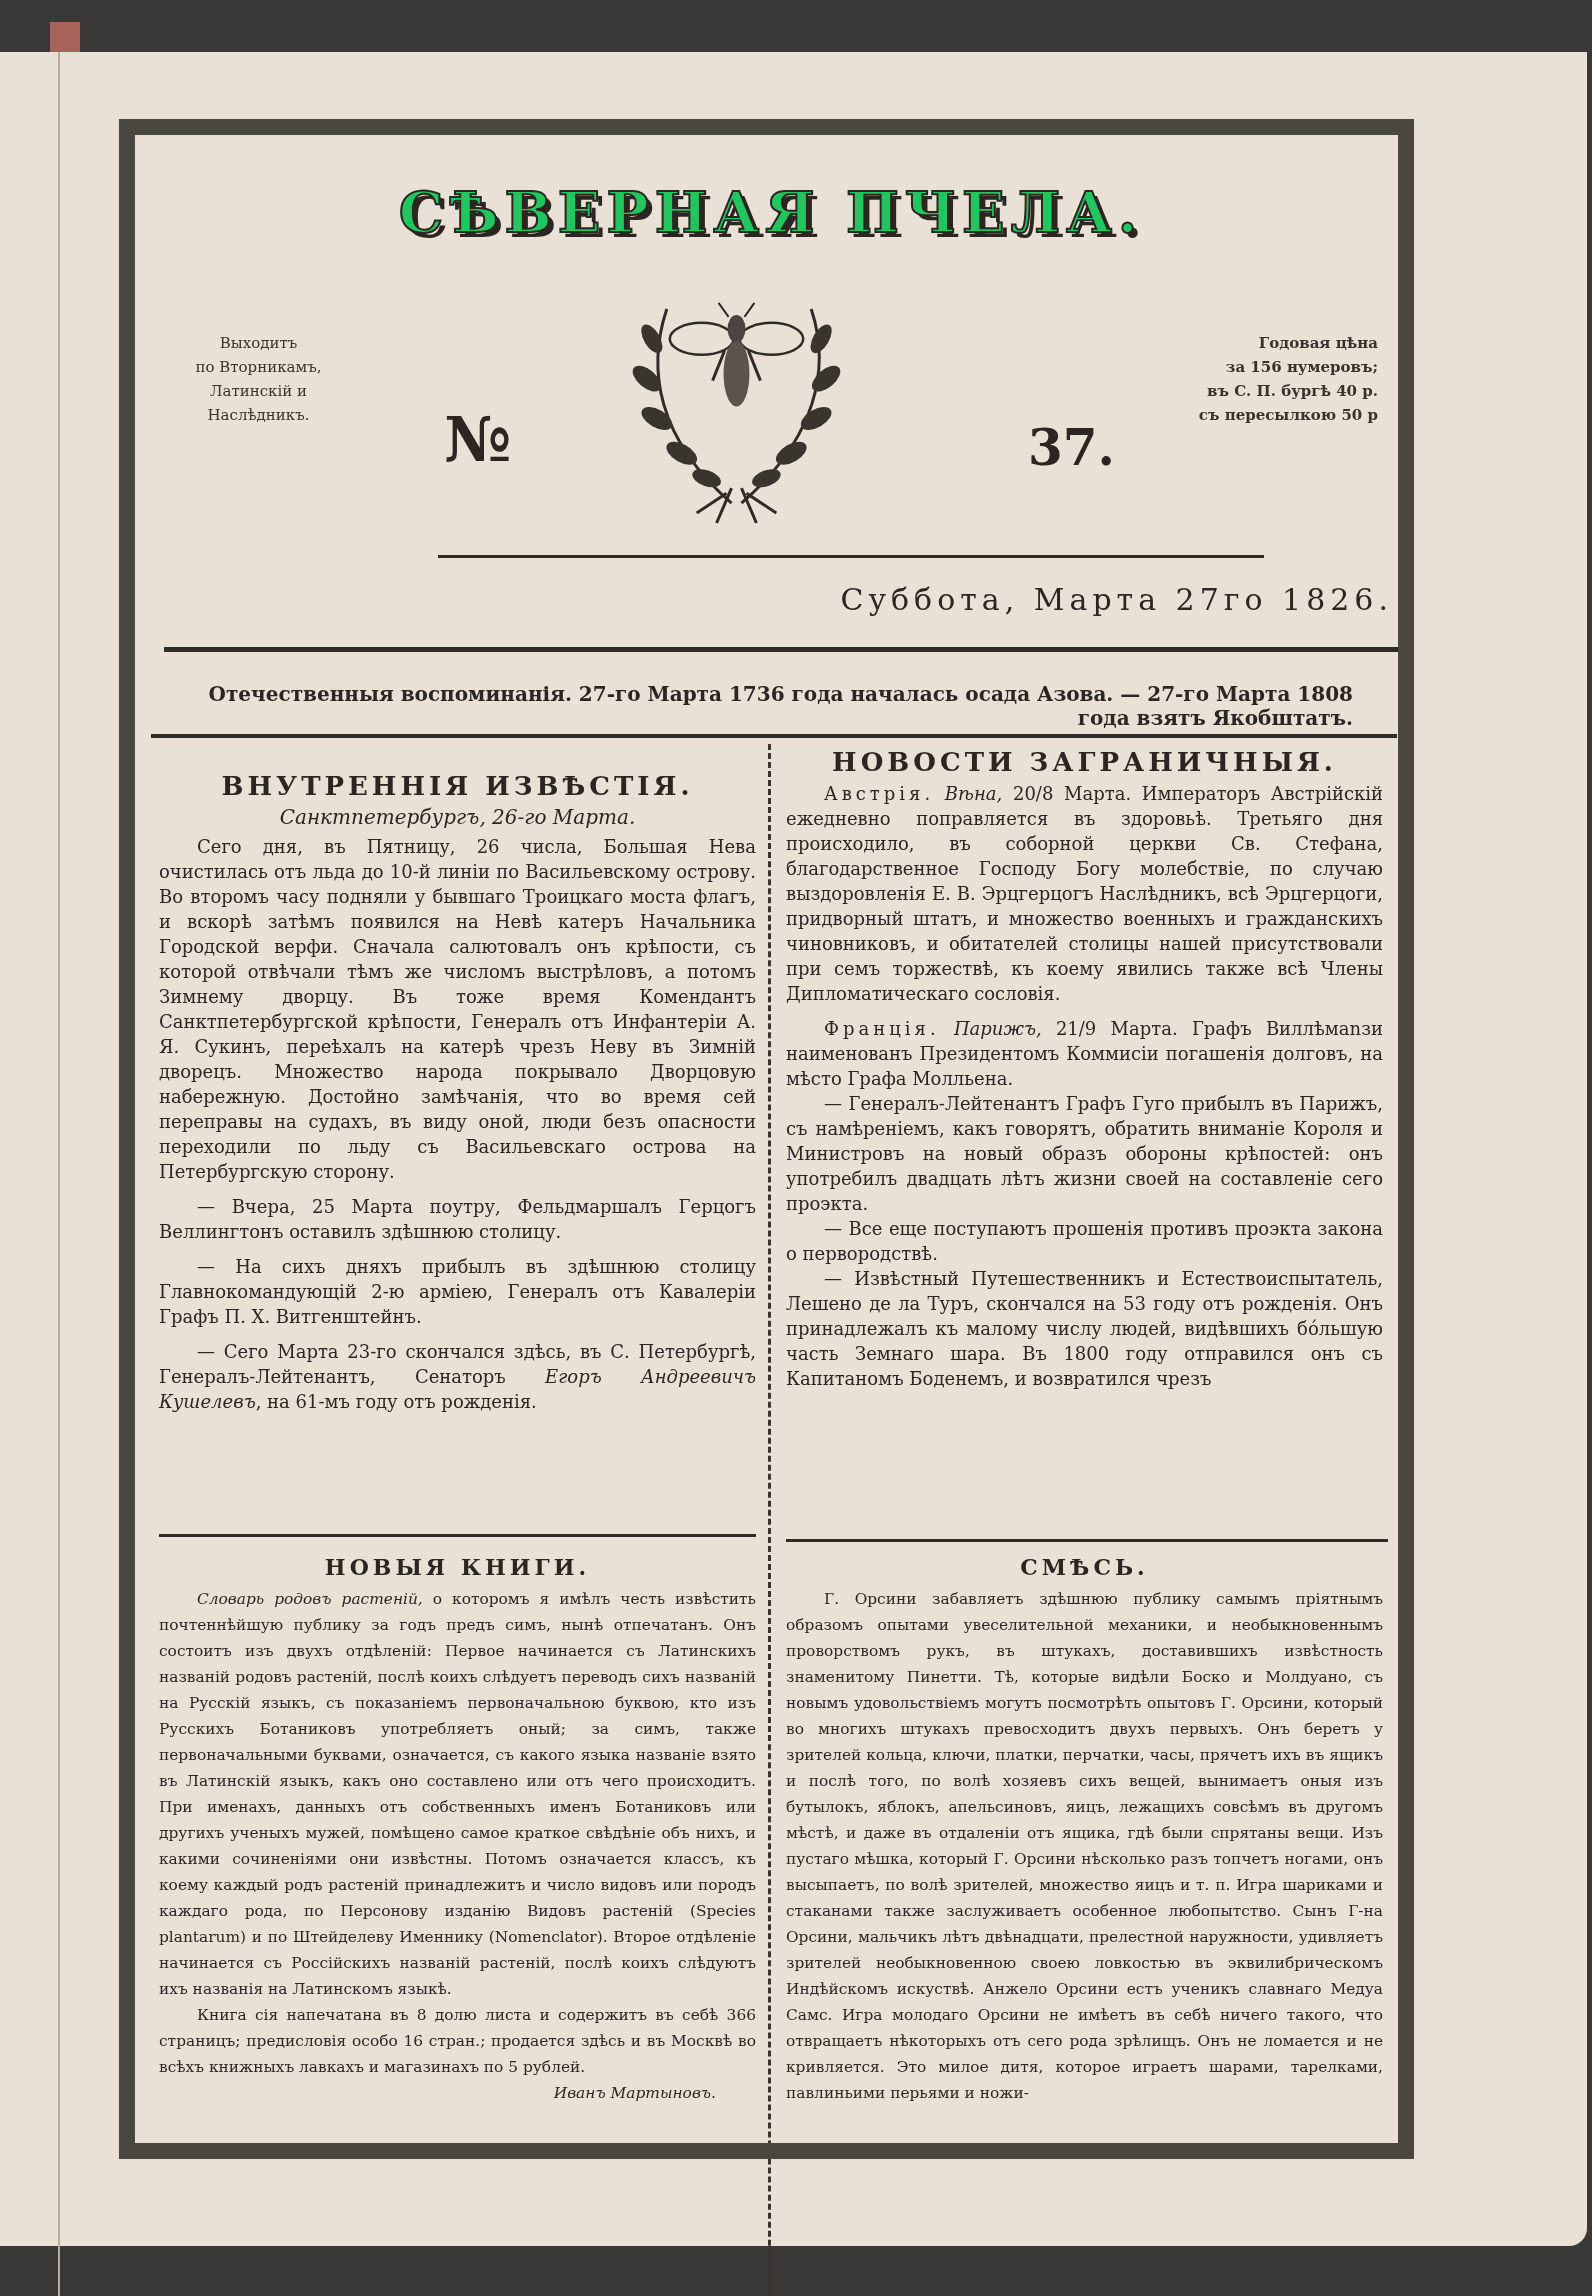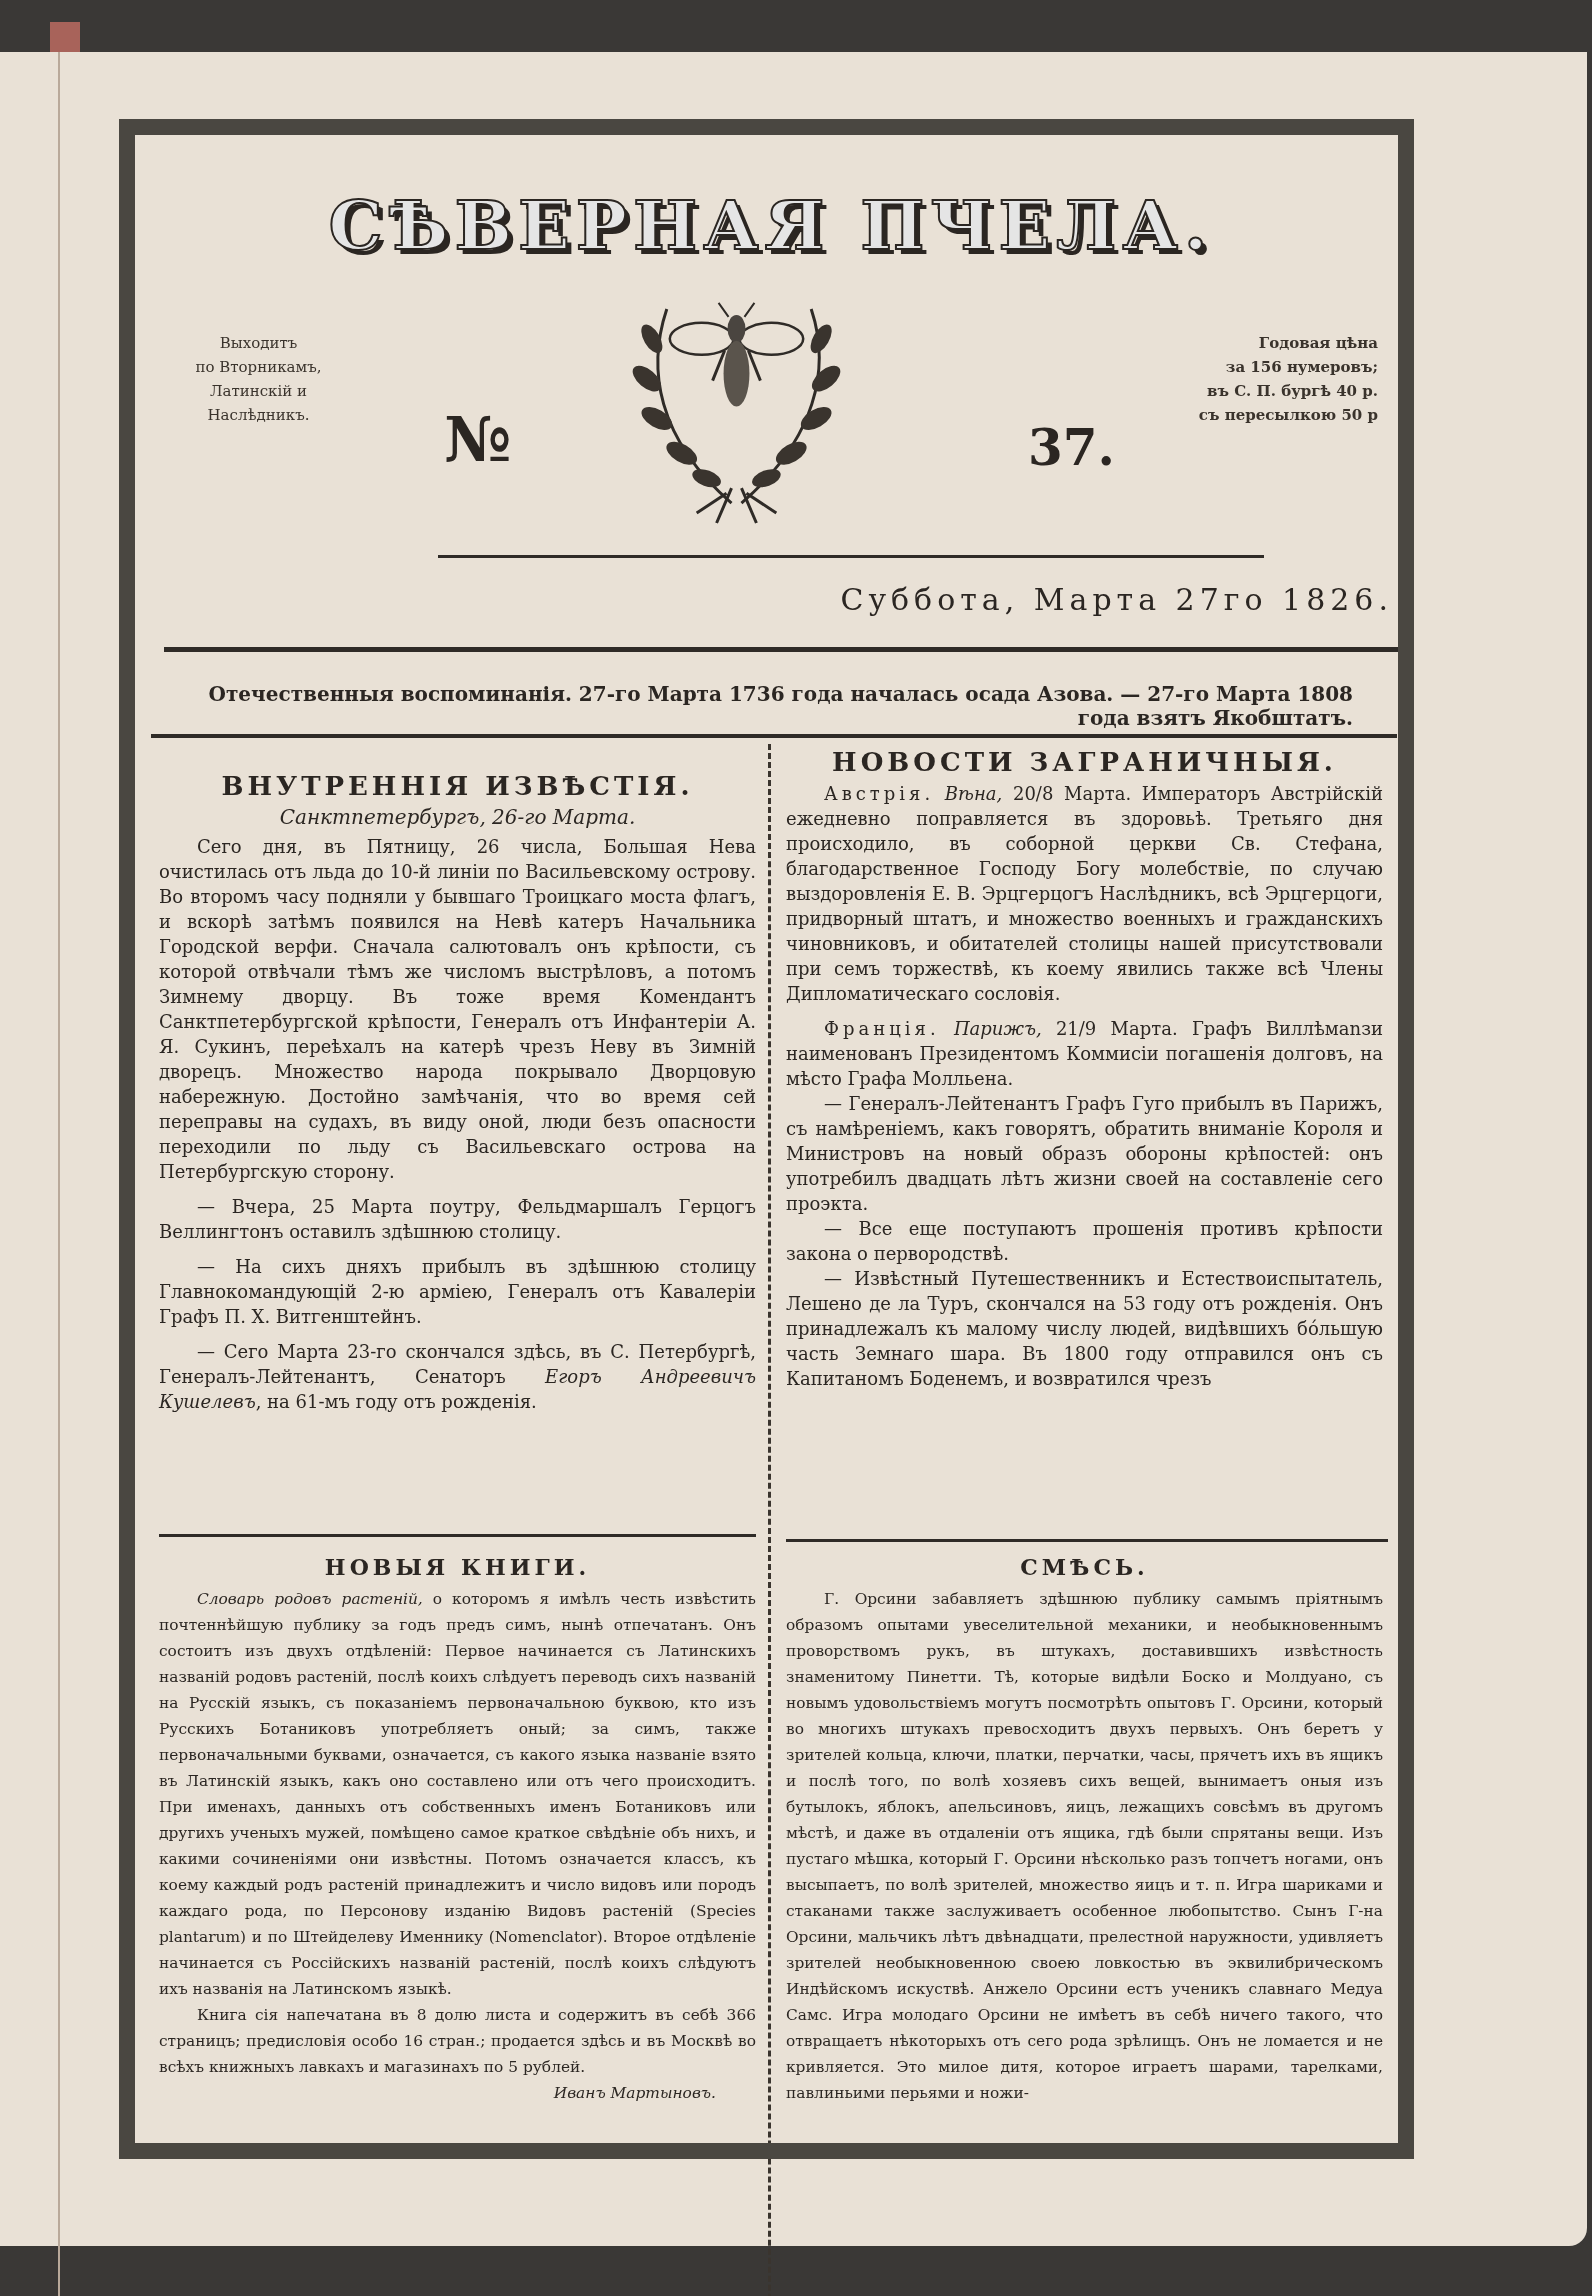--- a/index.html
+++ b/index.html
@@ -3,21 +3,21 @@
 <meta charset="utf-8">
 <style>
   html,body{margin:0;padding:0;}
   body{width:1592px;height:2296px;background:#3a3836;position:relative;overflow:hidden;font-family:"DejaVu Serif",serif;color:#2b2622;}
   .page{position:absolute;left:0;top:52px;width:1587px;height:2194px;background:#e9e1d6;border-bottom-right-radius:18px;}
   .spine{position:absolute;left:58px;top:52px;width:2px;height:2245px;background:#b9a99a;}
   .tab{position:absolute;left:50px;top:22px;width:30px;height:30px;background:#a8635a;}
   .left-edge-bar{position:absolute;left:0;top:139px;width:6px;height:2090px;background:#5a5650;}
   .frame{position:absolute;left:119px;top:119px;width:1295px;height:2040px;border:16px solid #4a4741;box-sizing:border-box;}
   .masthead{position:absolute;left:149px;top:179px;width:1244px;text-align:center;}
-  .title{font-family:"DejaVu Serif",serif;font-weight:bold;font-size:68px;letter-spacing:6px;color:#e5e5e5;-webkit-text-stroke:2px #2b2622;text-shadow:5px 5px 0 #2b2622;margin-top:6px;}
+  .title{font-family:"DejaVu Serif",serif;font-weight:bold;font-size:56px;letter-spacing:6px;color:#22c55e;-webkit-text-stroke:2px #2b2622;text-shadow:5px 5px 0 #2b2622;}
   .left-note{position:absolute;left:179px;top:331px;width:159px;font-size:15px;line-height:24px;text-align:center;font-weight:normal;color:#3a332c;}
   .right-note{position:absolute;left:1179px;top:331px;width:199px;font-size:15px;line-height:24px;text-align:right;font-weight:bold;color:#3a332c;}
   .no-sign{position:absolute;left:444px;top:403px;font-size:62px;font-weight:bold;}
   .issue-num{position:absolute;left:1028px;top:418px;font-size:50px;font-weight:bold;}
   .emblem{position:absolute;left:607px;top:289px;width:259px;height:239px;}
   .rule{position:absolute;background:#2f2b27;}
   .dateline{position:absolute;left:149px;top:582px;width:1244px;text-align:right;font-size:30px;letter-spacing:5px;}
   .anniv{position:absolute;left:159px;top:682px;width:1194px;font-size:20px;font-weight:bold;text-align:right;}
   .col{position:absolute;font-size:18px;line-height:25px;text-align:justify;}
   .col p{margin:0;text-indent:38px;}
@@ -103,21 +103,21 @@
   <p class="sp">— Вчера, 25 Марта поутру, Фельдмаршалъ Герцогъ Веллингтонъ оставилъ здѣшнюю столицу.</p>
   <p class="sp">— На сихъ дняхъ прибылъ въ здѣшнюю столицу Главнокомандующій 2-ю арміею, Генералъ отъ Кавалеріи Графъ П. Х. Витгенштейнъ.</p>
   <p class="sp"><span>— Сего Марта 23-го скончался здѣсь, въ С. Петербургѣ, Генералъ-Лейтенантъ, Сенаторъ </span><span class="it">Егоръ Андреевичъ Кушелевъ</span><span>, на 61-мъ году отъ рожденія.</span></p>
 </div>
 
 <div class="col" style="left:786px;top:748px;width:597px;">
   <div class="head">НОВОСТИ ЗАГРАНИЧНЫЯ.</div>
   <p><span class="spaced">Австрія.</span> <span class="it">Вѣна,</span> <span>20/8 Марта.</span> <span>Императоръ Австрійскій ежедневно поправляется въ здоровьѣ. Третьяго дня происходило, въ соборной церкви Св. Стефана, благодарственное Господу Богу молебствіе, по случаю выздоровленія Е. В. Эрцгерцогъ Наслѣдникъ, всѣ Эрцгерцоги, придворный штатъ, и множество военныхъ и гражданскихъ чиновниковъ, и обитателей столицы нашей присутствовали при семъ торжествѣ, къ коему явились также всѣ Члены Дипломатическаго сословія.</span></p>
   <p class="sp"><span class="spaced">Франція.</span> <span class="it">Парижъ,</span> <span>21/9 Марта.</span> <span>Графъ Виллѣмanзи наименованъ Президентомъ Коммисіи погашенія долговъ, на мѣсто Графа Молльена.</span></p>
   <p>— Генералъ-Лейтенантъ Графъ Гуго прибылъ въ Парижъ, съ намѣреніемъ, какъ говорятъ, обратить вниманіе Короля и Министровъ на новый образъ обороны крѣпостей: онъ употребилъ двадцать лѣтъ жизни своей на составленіе сего проэкта.</p>
-  <p>— Все еще поступаютъ прошенія противъ крѣпости закона о первородствѣ.</p>
+  <p>— Все еще поступаютъ прошенія противъ проэкта закона о первородствѣ.</p>
   <p>— Извѣстный Путешественникъ и Естествоиспытатель, Лешено де ла Туръ, скончался на 53 году отъ рожденія. Онъ принадлежалъ къ малому числу людей, видѣвшихъ бо́льшую часть Земнаго шара. Въ 1800 году отправился онъ съ Капитаномъ Боденемъ, и возвратился чрезъ</p>
 </div>
 
 <div class="rule" style="left:159px;top:1534px;width:597px;height:3px;"></div>
 <div class="rule" style="left:786px;top:1539px;width:602px;height:3px;"></div>
 
 <div class="col small" style="left:159px;top:1552px;width:597px;">
   <div class="head" style="font-size:22px;">НОВЫЯ КНИГИ.</div>
   <p><span class="it">Словарь родовъ растеній,</span><span> о которомъ я имѣлъ честь извѣстить почтеннѣйшую публику за годъ предъ симъ, нынѣ отпечатанъ. Онъ состоитъ изъ двухъ отдѣленій: Первое начинается съ Латинскихъ названій родовъ растеній, послѣ коихъ слѣдуетъ переводъ сихъ названій на Русскій языкъ, съ показаніемъ первоначальною буквою, кто изъ Русскихъ Ботаниковъ употребляетъ оный; за симъ, также первоначальными буквами, означается, съ какого языка названіе взято въ Латинскій языкъ, какъ оно составлено или отъ чего происходитъ. При именахъ, данныхъ отъ собственныхъ именъ Ботаниковъ или другихъ ученыхъ мужей, помѣщено самое краткое свѣдѣніе объ нихъ, и какими сочиненіями они извѣстны. Потомъ означается классъ, къ коему каждый родъ растеній принадлежитъ и число видовъ или породъ каждаго рода, по Персонову изданію Видовъ растеній (Species plantarum) и по Штейделеву Именнику (Nomenclator). Второе отдѣленіе начинается съ Россійскихъ названій растеній, послѣ коихъ слѣдуютъ ихъ названія на Латинскомъ языкѣ.</span></p>
   <p>Книга сія напечатана въ 8 долю листа и содержитъ въ себѣ 366 страницъ; предисловія особо 16 стран.; продается здѣсь и въ Москвѣ во всѣхъ книжныхъ лавкахъ и магазинахъ по 5 рублей.</p>

